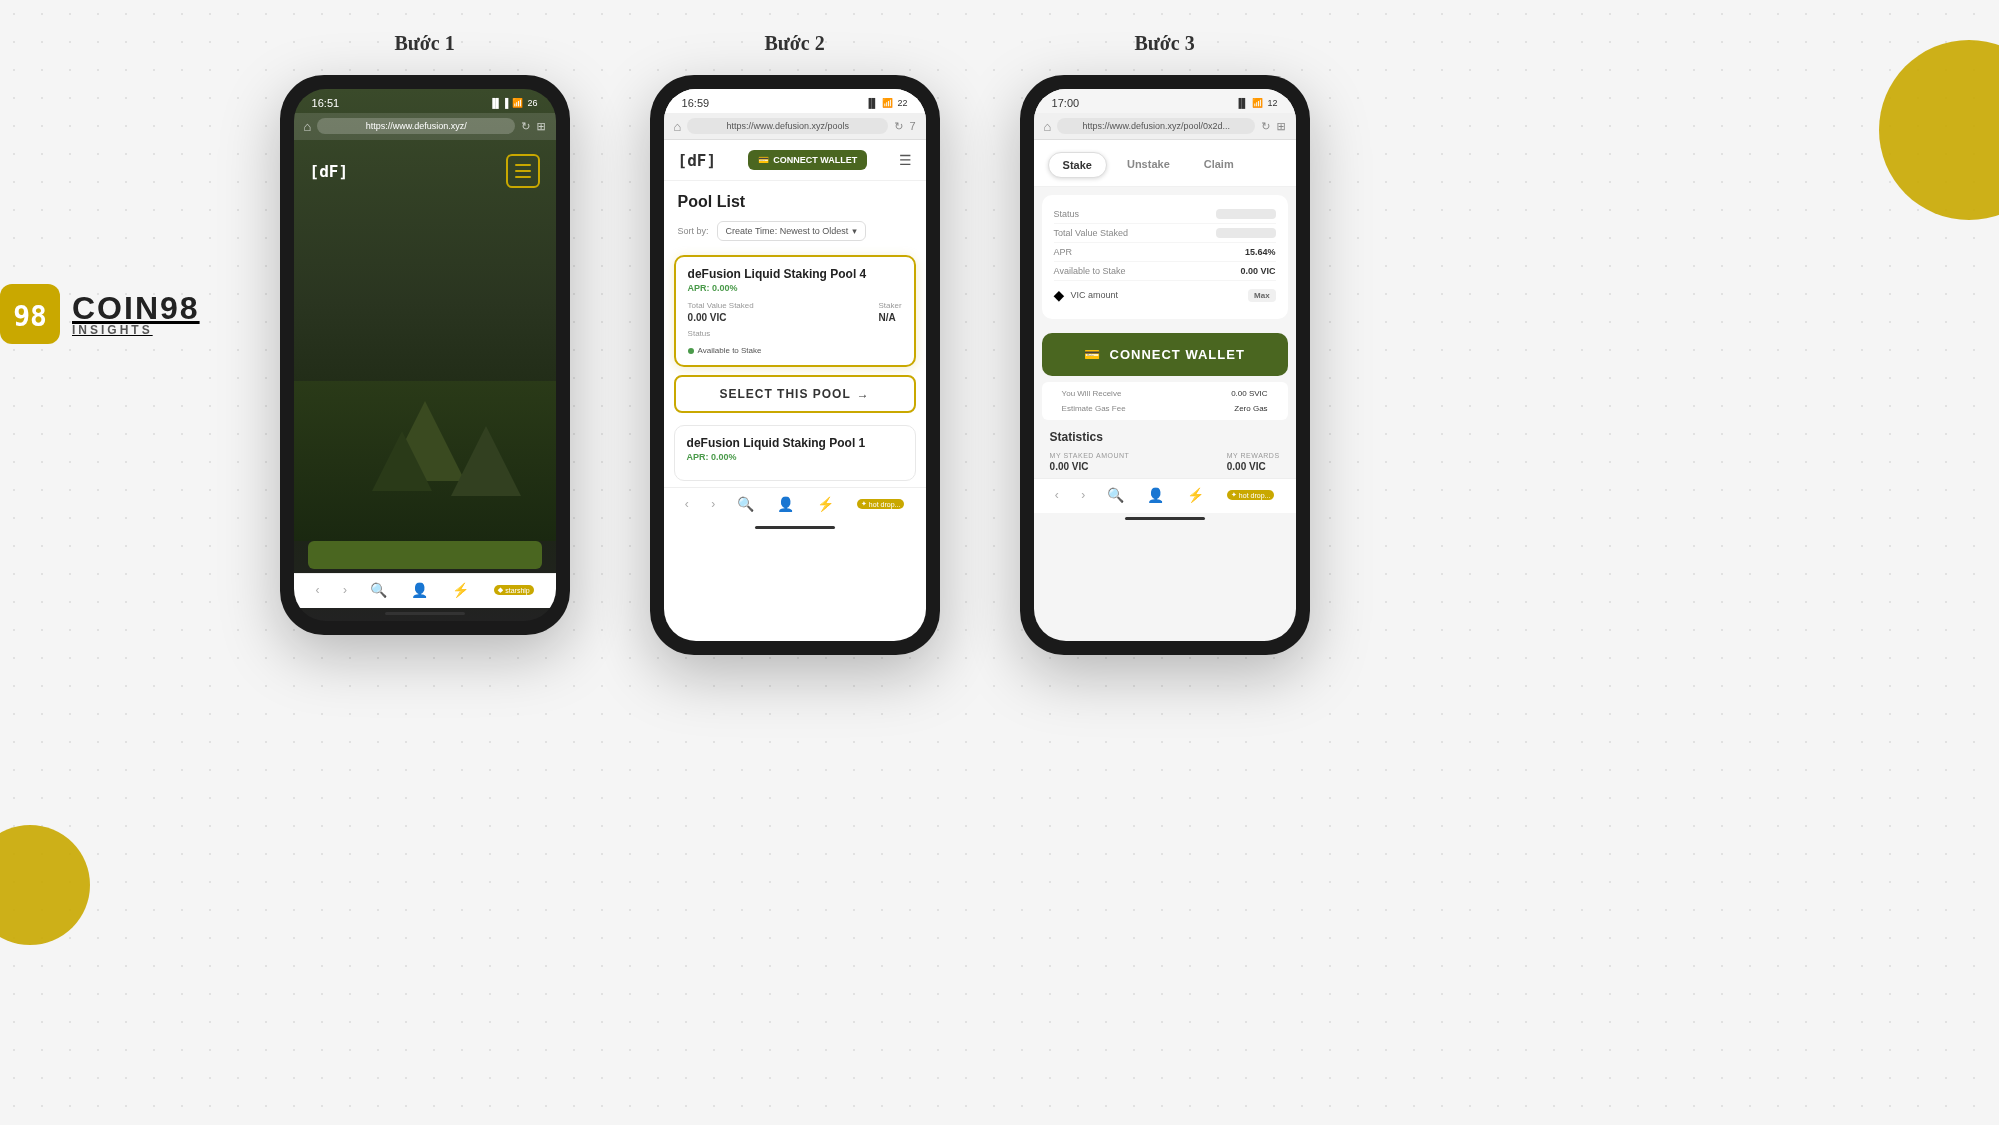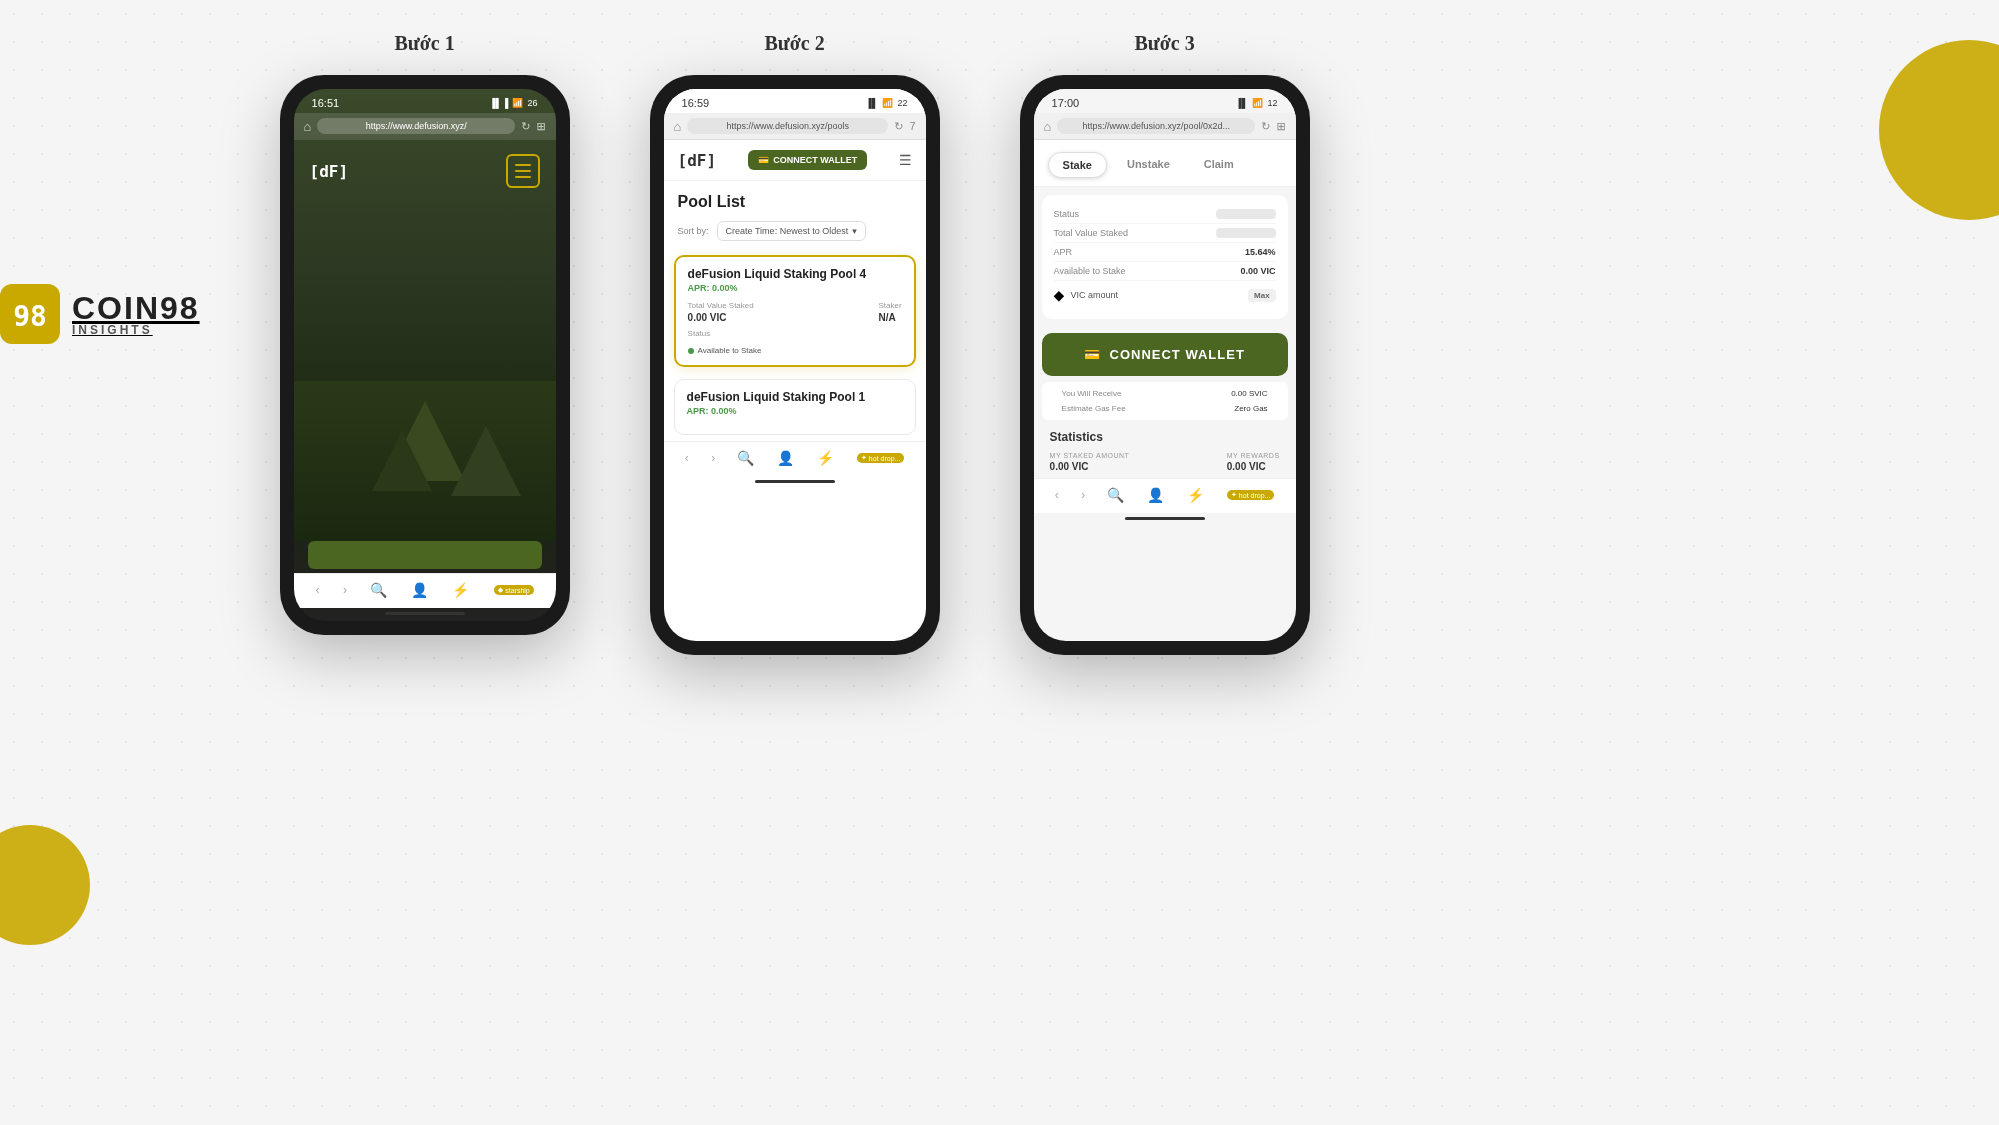--- a/index.html
+++ b/index.html
@@ -713,20 +713,24 @@
             </div>
             <div class="pool-status-row">
               <span class="pool-stat-label">Status</span>
             </div>
             <div style="display:flex; align-items:center; gap:4px;">
               <div class="status-dot"></div>
               <span class="status-text">Available to Stake</span>
             </div>
           </div>
 
+          <div class="select-pool-btn">
+            <span>SELECT THIS POOL</span>
+            <span>→</span>
+          </div>
 
           <div class="pool-card">
             <div class="pool-card-name">deFusion Liquid Staking Pool 1</div>
             <div class="pool-apr">APR: 0.00%</div>
           </div>
 
           <div class="bottom-nav">
             <div class="nav-item">
                 <span style="font-size:12px; color:#aaa;">‹</span>
               </div>

